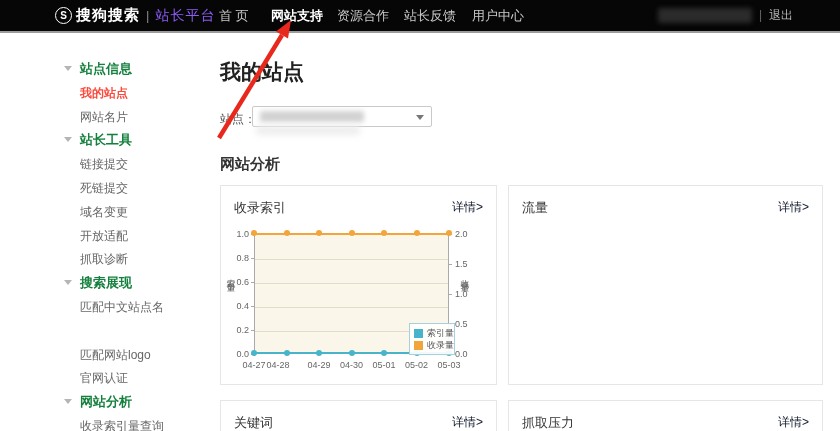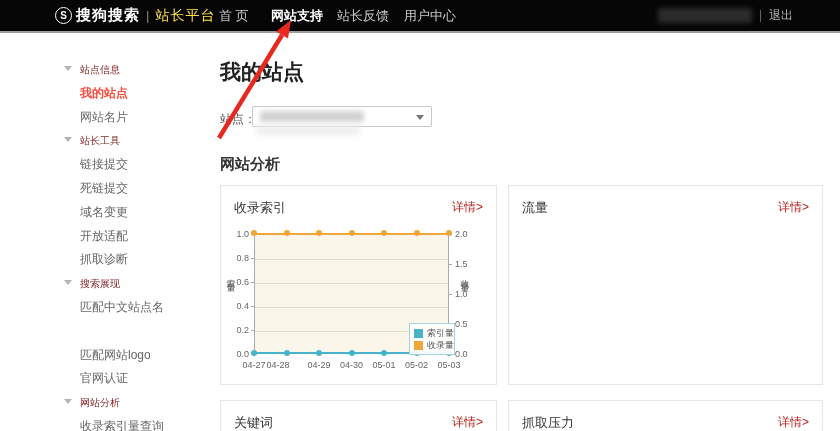--- a/index.html
+++ b/index.html
@@ -15,21 +15,21 @@
     background:#060606;border-bottom:2px solid #9c9c9c;
   }
   .logo{position:absolute;left:55px;top:0;height:31px;display:flex;align-items:center;}
   .logo-s{
     width:15px;height:15px;border:1.6px solid #fff;border-radius:50%;
     color:#fff;font-size:10px;font-weight:bold;line-height:15px;text-align:center;
     display:inline-block;
   }
   .logo-brand{color:#fff;font-size:15px;font-weight:bold;margin-left:4px;letter-spacing:1px;}
   .logo-sep{color:#8a8a8a;font-size:13px;margin:0 6px;}
-  .logo-product{color:#fde047;font-size:14px;letter-spacing:1px;}
+  .logo-product{color:#8b5cf6;font-size:14px;letter-spacing:1px;}
   .nav-menu{position:absolute;left:0;top:0;height:35px;width:100%;}
   .nav-item{
     position:absolute;top:0;height:31px;line-height:31px;
     color:#c9c9c9;font-size:13px;text-decoration:none;cursor:pointer;white-space:nowrap;
   }
   .nav-item.active{color:#ffffff;font-weight:bold;}
   .nav-item:nth-child(1){left:219px;}
   .nav-item:nth-child(2){left:271px;}
   .nav-item:nth-child(3){left:337px;}
   .nav-item:nth-child(4){left:404px;}
@@ -40,21 +40,21 @@
     background:#2b2b2b;filter:blur(2.5px);border-radius:2px;
   }
   .user-sep{position:absolute;left:759px;top:0;height:31px;line-height:31px;color:#666;font-size:12px;}
   .logout{position:absolute;left:769px;top:0;height:31px;line-height:31px;color:#b9b9b9;font-size:12px;text-decoration:none;cursor:pointer;}
   
   .arrow-svg{position:absolute;left:203px;top:14px;z-index:50;pointer-events:none;}
   
   .sidebar{position:absolute;left:60px;top:33px;width:150px;height:398px;}
   .sb-row{position:absolute;left:0;height:16px;line-height:16px;white-space:nowrap;cursor:pointer;}
   .sb-row .lbl{margin-left:20px;font-size:12px;color:#666;}
-  .sb-row.hdr .lbl{font-size:10px;font-weight:normal;color:#7f1d1d;}
+  .sb-row.hdr .lbl{font-size:13px;font-weight:bold;color:#15803d;}
   .sb-row.active .lbl{color:#fc4a3c;font-weight:bold;}
   .tri{
     position:absolute;left:4px;top:6px;width:0;height:0;
     border-left:4px solid transparent;border-right:4px solid transparent;
     border-top:5px solid #b5b5b5;
   }
   
   .page-title{position:absolute;left:220px;top:58px;font-size:21px;font-weight:bold;color:#222;margin:0;}
   .site-label{position:absolute;left:220px;top:111px;font-size:12px;color:#555;}
   .site-select{
@@ -70,21 +70,21 @@
     border-left:4px solid transparent;border-right:4px solid transparent;border-top:5px solid #777;
   }
   .blur-under{
     position:absolute;left:256px;top:126px;width:104px;height:9px;
     background:#ededed;border-radius:3px;filter:blur(3px);
   }
   .section-title{position:absolute;left:220px;top:155px;font-size:15px;font-weight:bold;color:#333;margin:0;}
   
   .panel{position:absolute;background:#fff;border:1px solid #e6e6e6;box-sizing:border-box;}
   .panel-title{position:absolute;left:13px;top:13px;font-size:13px;color:#333;}
-  .panel-link{position:absolute;right:13px;top:13px;font-size:12px;color:#b91c1c;text-decoration:none;cursor:pointer;}
+  .panel-link{position:absolute;right:13px;top:13px;font-size:12px;color:#0f172a;text-decoration:none;cursor:pointer;}
   #panel-1{left:220px;top:185px;width:277px;height:200px;}
   #panel-2{left:508px;top:185px;width:315px;height:200px;}
   #panel-3{left:220px;top:400px;width:277px;height:120px;}
   #panel-4{left:508px;top:400px;width:315px;height:120px;}
   
   .chart{position:absolute;left:0;top:0;width:277px;height:200px;}
   .plot{
     position:absolute;left:33px;top:48px;width:195px;height:120px;
     background:#fbf6ea;
     border-left:1px solid #aaa;border-right:1px solid #aaa;border-bottom:1px solid #aaa;border-top:1px solid #aaa;
@@ -115,20 +115,21 @@
 <div class="navbar">
   <div class="logo">
     <span class="logo-s">S</span>
     <span class="logo-brand">搜狗搜索</span>
     <span class="logo-sep">|</span>
     <span class="logo-product">站长平台</span>
   </div>
   <nav class="nav-menu" id="nav-menu">
       <a class="nav-item">首 页</a>
       <a class="nav-item active">网站支持</a>
+      <a class="nav-item">资源合作</a>
       <a class="nav-item">站长反馈</a>
       <a class="nav-item">用户中心</a>
     </nav>
   <div class="user-blur"></div>
   <span class="user-sep">|</span>
   <a class="logout">退出</a>
 </div>
 
 <svg class="arrow-svg" width="100" height="135" viewBox="0 0 100 135">
   <line x1="16" y1="124" x2="79" y2="21" stroke="#e8281c" stroke-width="4.5"></line>

